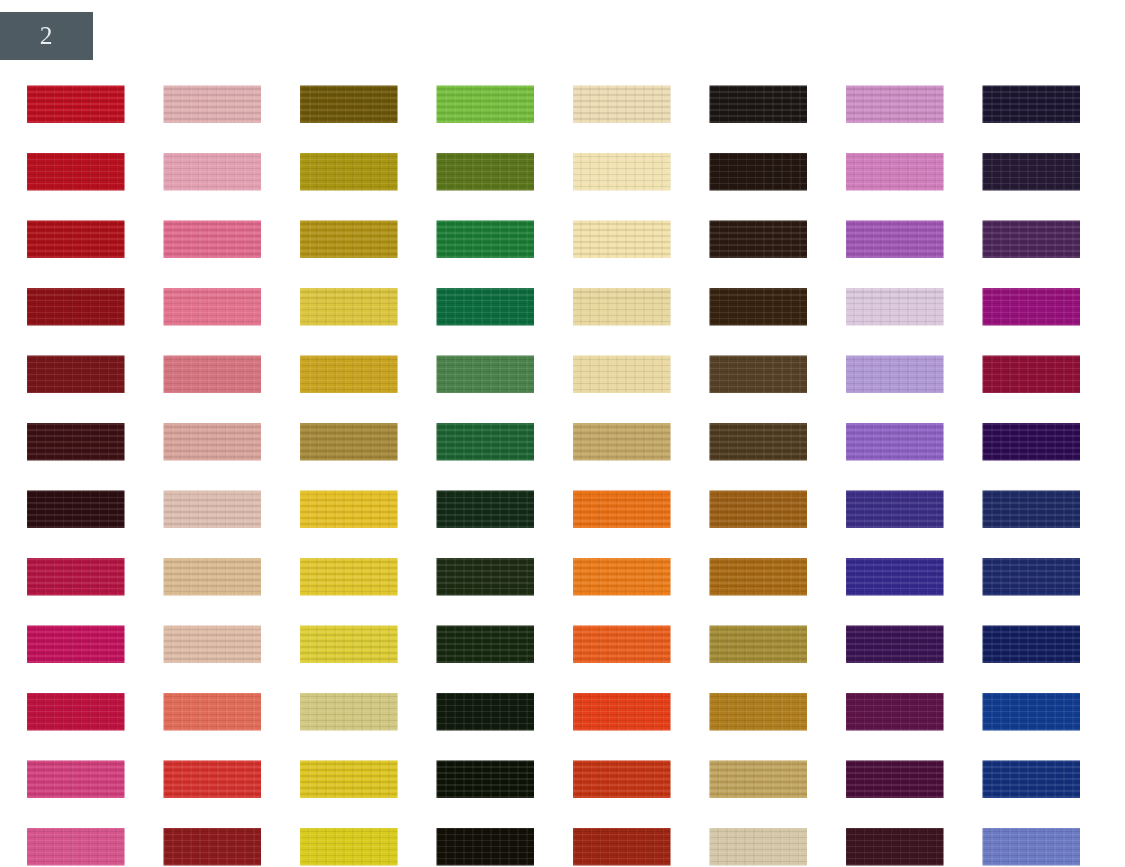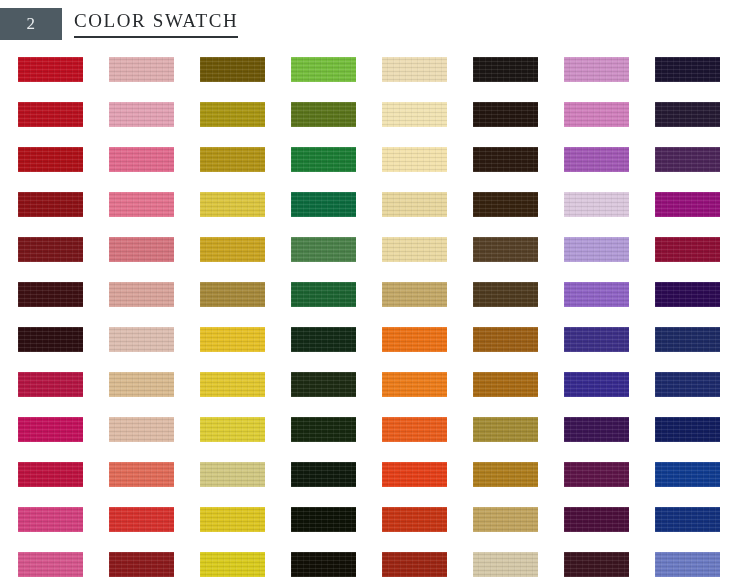--- a/index.html
+++ b/index.html
@@ -101,23 +101,20 @@
         rgba(0,0,0,0.04) 6px
       );
     pointer-events: none;
   }
 </style>
 </head>
 <body>
 
 <div id="header">
   <div id="section-badge">2</div>
-  <div id="page-title-wrap">
-    <div id="page-title">COLOR SWATCH</div>
-  </div>
 </div>
 
 <div id="swatch-grid">
     <div class="swatch-row" style="height: 45px;">
       <div class="swatch" title="#be0f21" style="left: 0px; width: 65px; height: 25px; background: rgb(190, 15, 33);">
         <div class="tex"></div>
       </div>
       <div class="swatch" title="#deaeb0" style="left: 91px; width: 65px; height: 25px; background: rgb(222, 174, 176);">
         <div class="tex"></div>
       </div>

